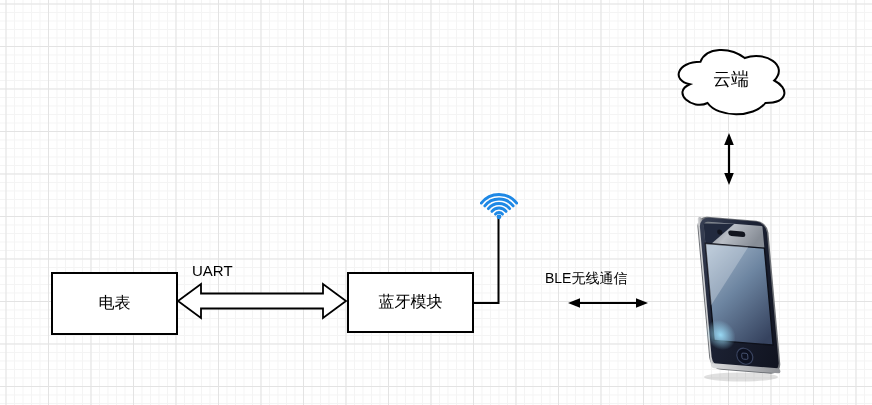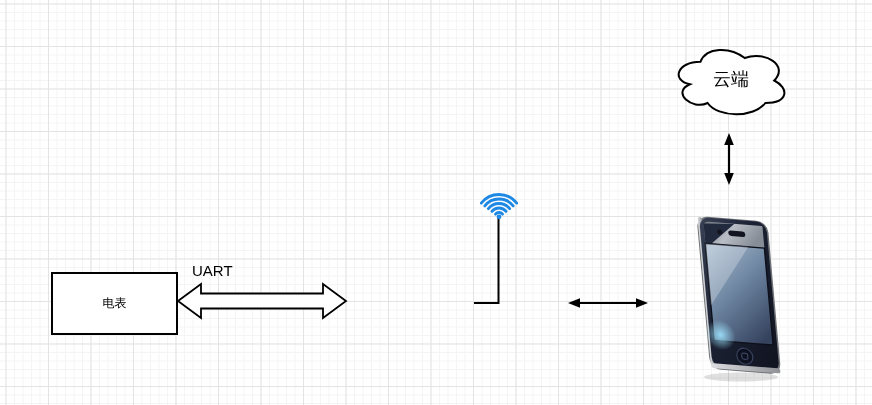--- a/index.html
+++ b/index.html
@@ -20,21 +20,21 @@
     background-position: 5.5px 3.5px;
   }
 
   .node-box {
     position: absolute;
     background: #ffffff;
     border: 2px solid #000000;
     display: flex;
     align-items: center;
     justify-content: center;
-    font-size: 12px;
+    font-size: 16px;
     color: #000000;
   }
   #meter-box   { left: 51px;  top: 272px; width: 127px; height: 63px; }
   #bt-box      { left: 347px; top: 272px; width: 127px; height: 61px; }
 
   .abs { position: absolute; }
 
   .edge-label {
     position: absolute;
     color: #000000;
@@ -59,20 +59,23 @@
 
   <div class="node-box" id="meter-box">
     <span>电表</span>
   </div>
 
   <svg class="abs" style="left:176px; top:282px;" width="172" height="38" viewBox="0 0 172 38">
     <polygon points="2,19 25,2 25,11.5 147,11.5 147,2 170,19 147,36 147,26.5 25,26.5 25,36" fill="#ffffff" stroke="#000000" stroke-width="1.8" stroke-linejoin="miter"></polygon>
   </svg>
   <div class="edge-label" id="uart-label">UART</div>
 
+  <div class="node-box" id="bt-box">
+    <span>蓝牙模块</span>
+  </div>
 
   <svg class="abs" style="left:470px; top:210px;" width="36" height="100" viewBox="0 0 36 100">
     <path d="M 4 93 L 28.5 93 L 28.5 7" fill="none" stroke="#000000" stroke-width="2"></path>
   </svg>
 
   <svg class="abs" style="left:480px; top:190px;" width="38" height="30" viewBox="0 0 38 30">
     <g stroke="#1e88e5" stroke-width="2.8" fill="none" stroke-linecap="round">
       <path d="M 15.45 24.23 A 4.5 4.5 0 0 1 22.55 24.23"></path>
       <path d="M 11.91 21.46 A 9 9 0 0 1 26.09 21.46"></path>
       <path d="M 8.36 18.68 A 13.5 13.5 0 0 1 29.64 18.68"></path>
@@ -80,20 +83,21 @@
       <path d="M 1.27 13.14 A 22.5 22.5 0 0 1 36.73 13.14"></path>
     </g>
     <circle cx="19" cy="26.8" r="2.4" fill="#1e88e5"></circle>
   </svg>
 
   <svg class="abs" style="left:565px; top:295px;" width="86" height="16" viewBox="0 0 86 16">
     <line x1="12" y1="8" x2="74" y2="8" stroke="#000000" stroke-width="2.2"></line>
     <polygon points="3,8 15,3.2 15,12.8" fill="#000000"></polygon>
     <polygon points="83,8 71,3.2 71,12.8" fill="#000000"></polygon>
   </svg>
+  <div class="edge-label" id="ble-label">BLE无线通信</div>
 
   <div class="abs" id="cloud-wrap">
     <svg width="124" height="82" viewBox="0 0 124 82">
       <path d="M 32.5 21.75
                C 8.9 21.75 3 40.5 21.88 44.25
                C 3 52.5 24.24 70.5 39.58 63
                C 50.2 78 85.6 78 97.4 63
                C 121 63 121 48 106.25 40.5
                C 121 25.5 97.4 10.5 76.75 18
                C 62 6.75 38.4 6.75 32.5 21.75 Z" fill="#ffffff" stroke="#000000" stroke-width="2"></path>

